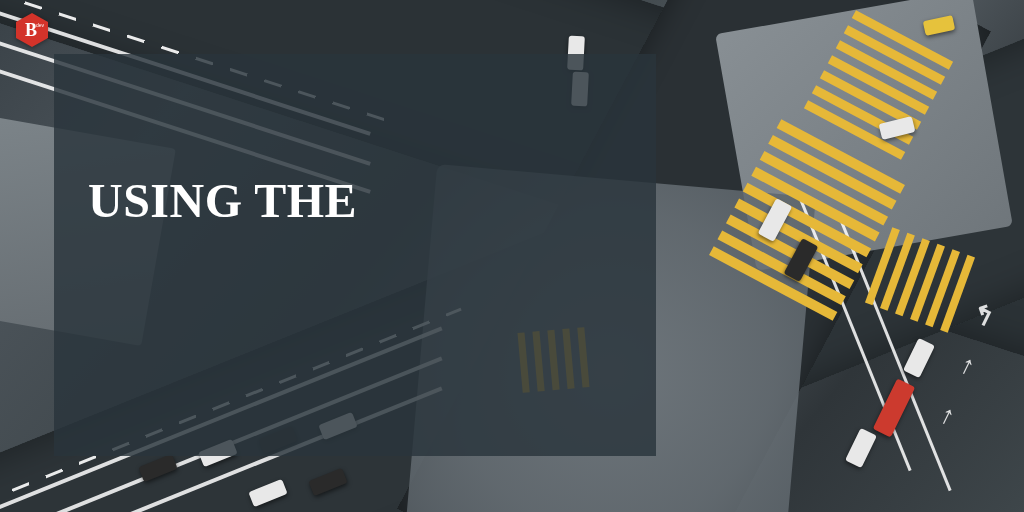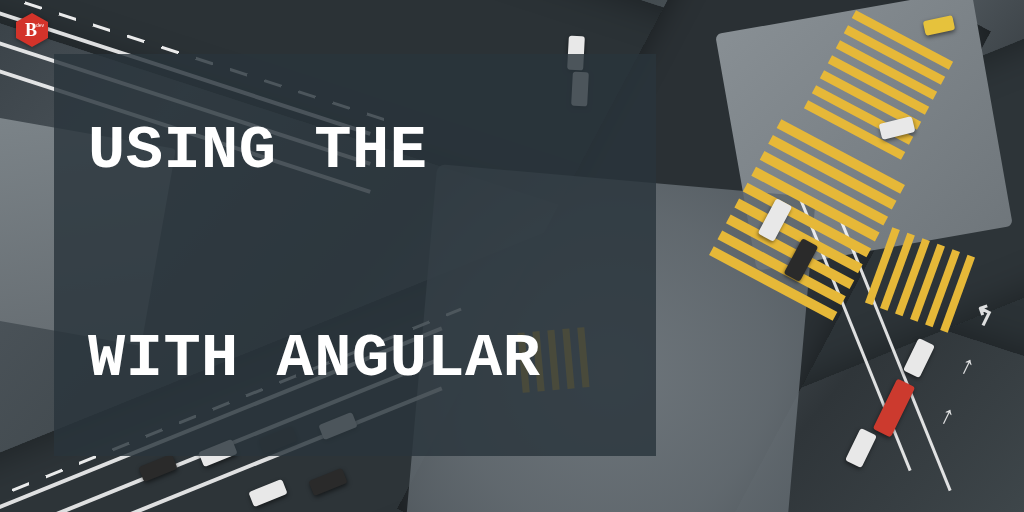--- a/index.html
+++ b/index.html
@@ -151,25 +151,25 @@
     width: 602px;
     height: 402px;
     background: rgba(42, 52, 60, 0.82);
     padding: 28px 30px 28px 34px;
     display: flex;
     align-items: center;
   }
   .title {
     color: #ffffff;
     font-weight: 900;
-    font-size: 62px;
+    font-size: 48px;
     line-height: 1.12;
     letter-spacing: 0.5px;
     text-transform: uppercase;
-    font-family: Liberation Mono, monospace;
+    font-family: Liberation Serif, serif;
   }
   
   .logo {
     position: absolute;
     top: 12px;
     left: 14px;
     width: 36px;
     height: 36px;
   }
   .logo svg { width: 100%; height: 100%; filter: drop-shadow(0 1px 2px rgba(0,0,0,0.4)); }
@@ -261,15 +261,14 @@
     <text x="11" y="24" class="b">B</text>
     <text x="22" y="15" class="dev">dev</text>
   </svg>
 </div>
 
 <div class="panel">
   <h1 class="title">
     <span>USING THE</span><br>
     <br>
     <br>
-    <span>WITH ANGULAR</span>
   </h1>
 </div>
 
 </body></html>

